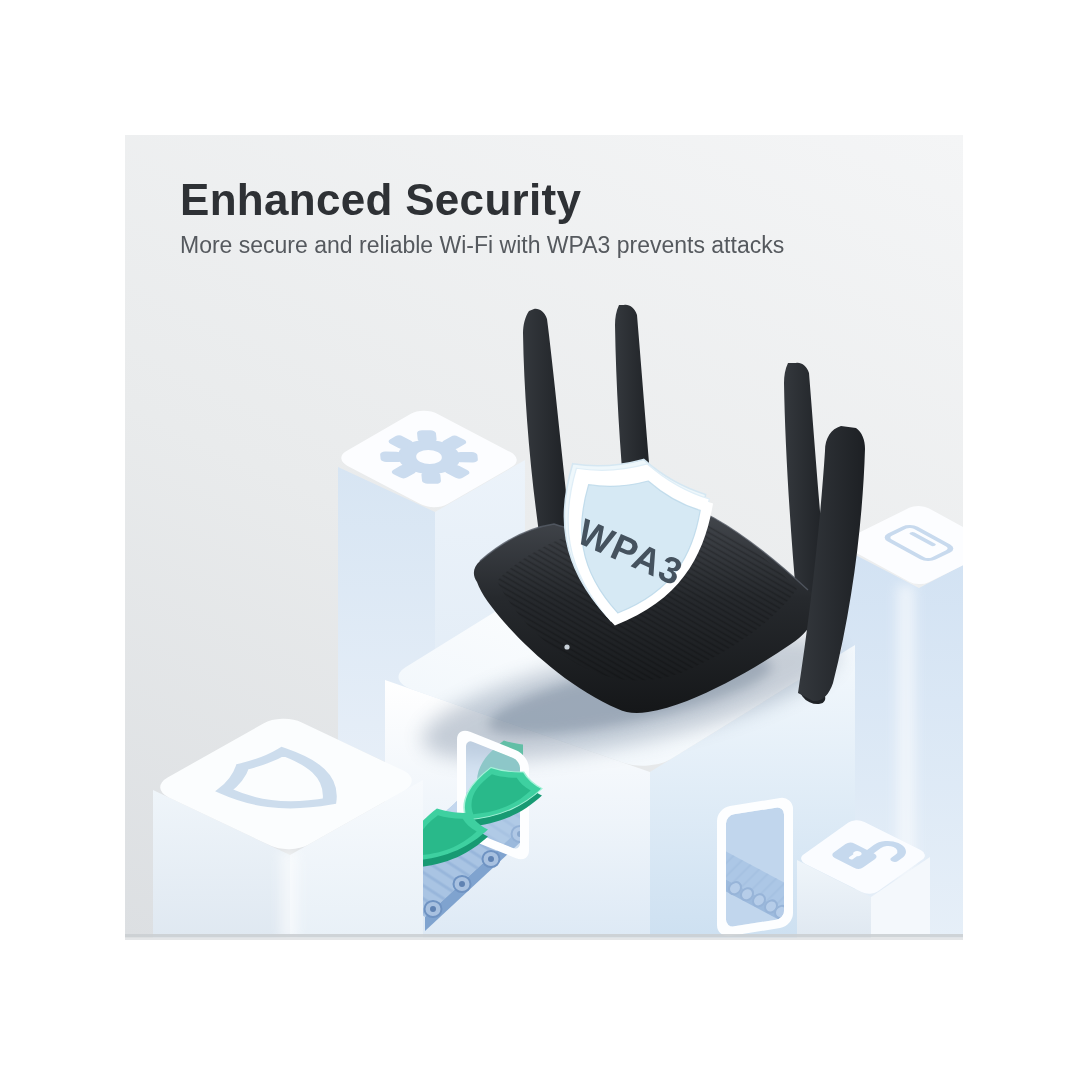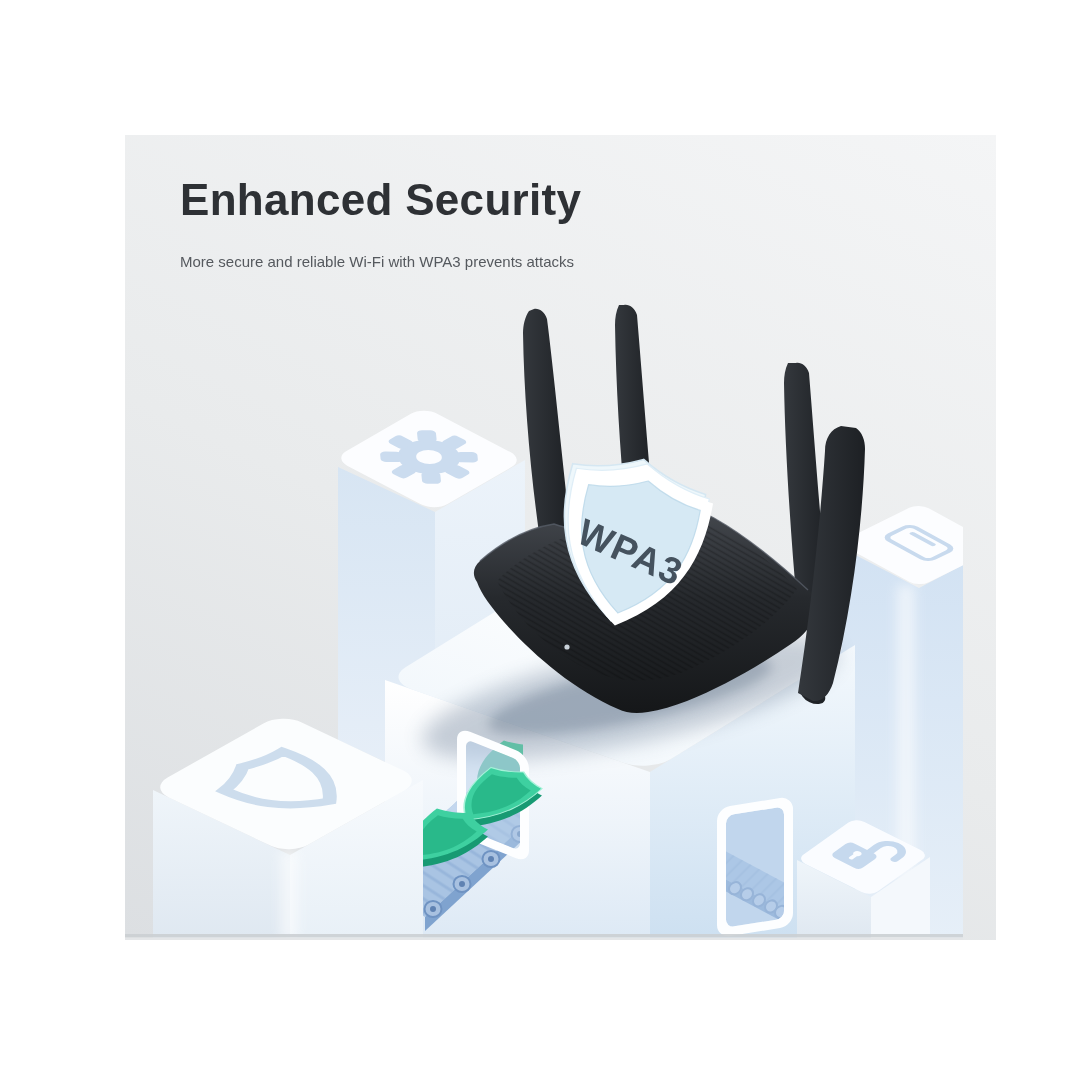--- a/index.html
+++ b/index.html
@@ -2,29 +2,28 @@
 <html><head>
 <meta charset="utf-8">
 <style>
   html,body{margin:0;padding:0;}
   body{width:1080px;height:1080px;background:#ffffff;font-family:"Liberation Sans","DejaVu Sans",sans-serif;}
   .frame{position:relative;width:1080px;height:1080px;background:#ffffff;overflow:hidden;}
   .stage{
     position:absolute;left:125px;top:135px;width:838px;height:805px;
     background:linear-gradient(25deg,#dcdfe2 0%,#e9ebec 45%,#f4f5f6 100%);
     overflow:hidden;
-    padding-left:33px;
   }
   .scene{position:absolute;left:0;top:0;width:838px;height:805px;display:block;}
   .copy{position:absolute;left:55px;top:40px;z-index:5;}
   .copy h1{
     margin:0;font-size:44px;line-height:1.15;font-weight:700;
     color:#2e3135;letter-spacing:.3px;
   }
-  .copy p{margin:19px 0 0 0;font-size:15px;line-height:34px;color:#55595e;font-weight:400;}
+  .copy p{margin:2px 0 0 0;font-size:23px;line-height:34px;color:#55595e;font-weight:400;}
   .copy p span{display:block;}
 </style>
 </head>
 <body>
 
 <main class="frame">
   <section class="stage">
 
     <header class="copy">
       <h1>Enhanced Security</h1>

